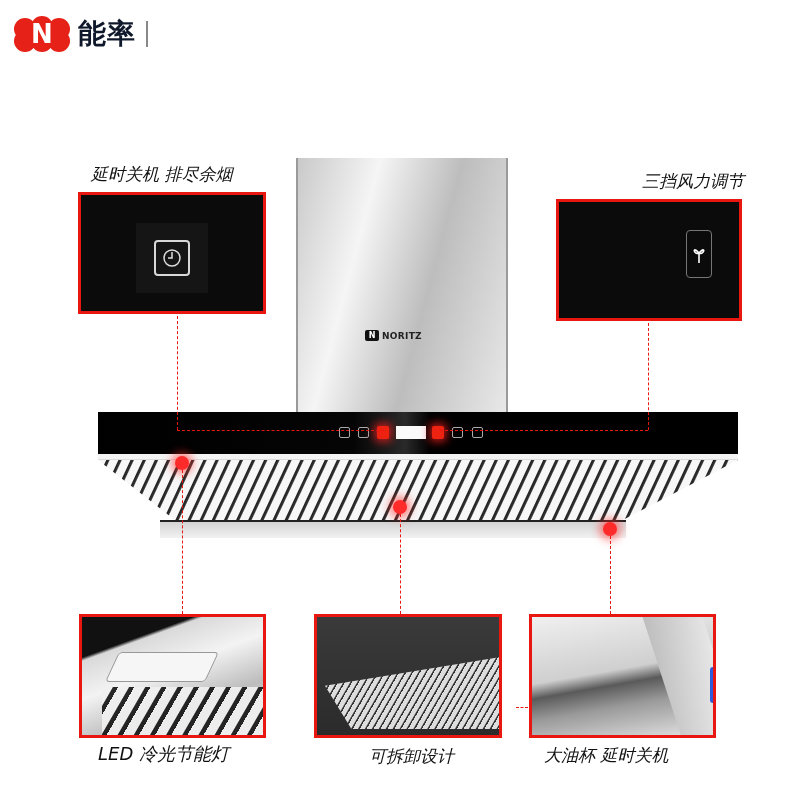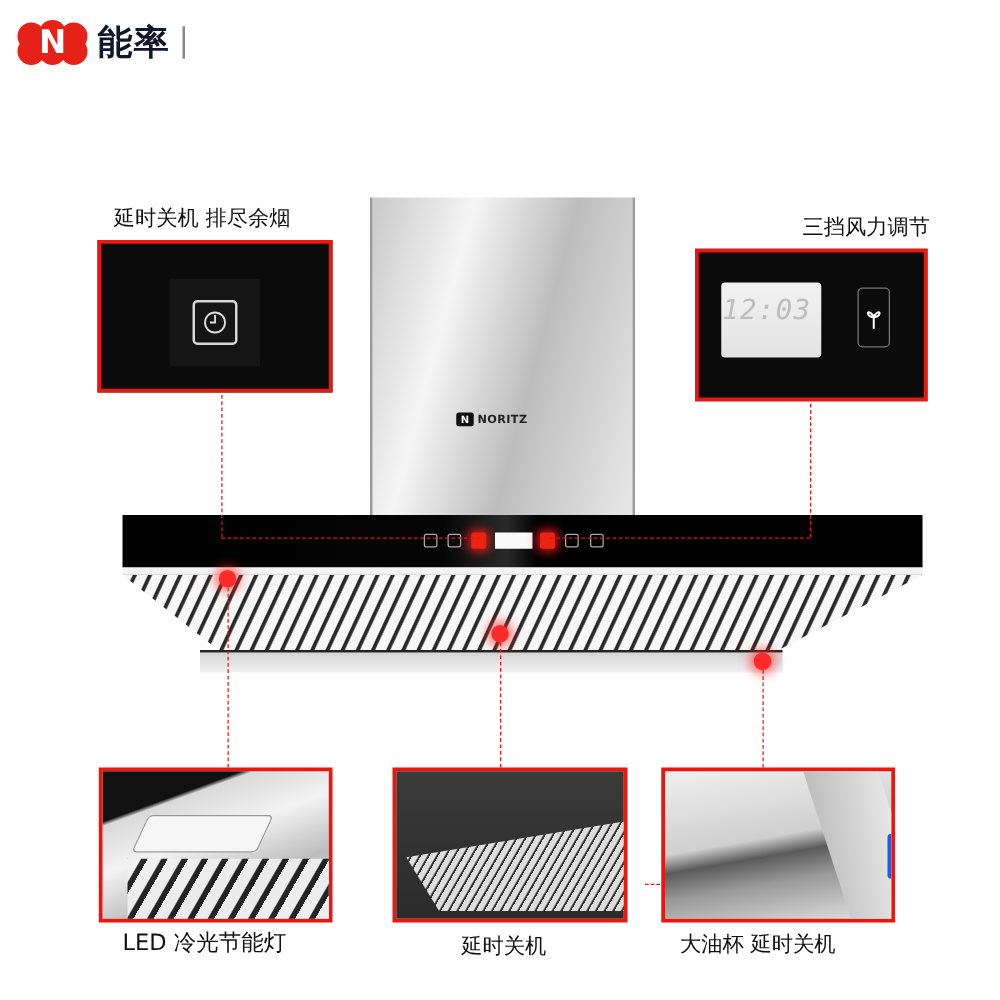--- a/index.html
+++ b/index.html
@@ -9,21 +9,21 @@
   
   .brand { position:absolute; left:14px; top:14px; height:40px; display:flex; align-items:center; }
   .brand-logo { width:56px; height:36px; position:relative; }
   .brand-logo .blob { position:absolute; background:#e62117; border-radius:50%; }
   .brand-logo .letter { position:absolute; left:0; top:0; width:56px; height:36px; display:flex; align-items:center; justify-content:center; color:#fff; font-weight:bold; font-size:26px; font-family:"DejaVu Sans",sans-serif; }
   .brand-name { font-size:28px; font-weight:bold; margin-left:8px; letter-spacing:1px; color:#0f172a; }
   .brand-sep { width:2px; height:26px; background:#888; margin:0 10px; }
   .brand-sub { font-size:28px; font-weight:bold; color:#111; letter-spacing:1px; }
 
   
-  .caption { position:absolute; font-size:17px; color:#111; white-space:nowrap; }
+  .caption { position:absolute; font-size:17px; color:#111; white-space:nowrap;font-style:italic; }
 
   
   .detail { position:absolute; border:3px solid #e8170f; overflow:hidden; }
   .panel-dark { background:#0b0b0b; }
 
   
   .timer-btn { position:absolute; left:73px; top:45px; width:36px; height:36px; border:2px solid #d8d8d8; border-radius:4px; display:flex; align-items:center; justify-content:center; }
   .timer-glow { position:absolute; left:55px; top:28px; width:72px; height:70px; background:#151515; }
 
   
@@ -97,23 +97,20 @@
   <div class="timer-btn">
     <svg width="20" height="20" viewBox="0 0 20 20">
         <circle cx="10" cy="10" r="8" fill="none" stroke="#ddd" stroke-width="1.5"></circle>
         <path d="M10 4 V10 H6" fill="none" stroke="#ddd" stroke-width="1.5"></path>
       </svg>
   </div>
 </div>
 
 <div class="caption" style="left:594px;top:170px;margin-left:48px;">三挡风力调节</div>
 <div class="detail panel-dark" style="left:556px;top:199px;width:186px;height:122px;">
-  <div class="lcd">
-    <span class="lcd-text">12:03</span>
-  </div>
   <div class="fan-btn">
     <svg width="14" height="22" viewBox="0 0 14 22">
         <path d="M7 20 V10 M7 10 C2 4 1 8 4 10 C6 11 7 10 7 10 M7 10 C12 4 13 8 10 10 C8 11 7 10 7 10" fill="none" stroke="#fff" stroke-width="1.6"></path>
       </svg>
   </div>
 </div>
 
 <div class="chimney">
   <div class="noritz">
     <span class="noritz-logo">N</span>
@@ -151,21 +148,21 @@
 
 <div class="detail photo-led" style="left:79px;top:614px;width:187px;height:124px;">
   <div class="lamp"></div>
   <div class="slats"></div>
 </div>
 <div class="caption" style="left:98px;top:742px;font-size:18px;">LED 冷光节能灯</div>
 
 <div class="detail photo-seam" style="left:314px;top:614px;width:188px;height:124px;">
   <div class="hoodimg"></div>
 </div>
-<div class="caption" style="left:369px;top:745px;">延时关机</div>
+<div class="caption" style="left:369px;top:745px;">可拆卸设计</div>
 
 <div class="detail photo-cup" style="left:529px;top:614px;width:187px;height:124px;">
   <div class="edge"></div>
   <div class="blue"></div>
 </div>
 <div class="caption" style="left:544px;top:744px;">大油杯 延时关机</div>
 
 <div class="hline" style="left:516px;top:707px;width:12px;"></div>
 
 </body></html>

